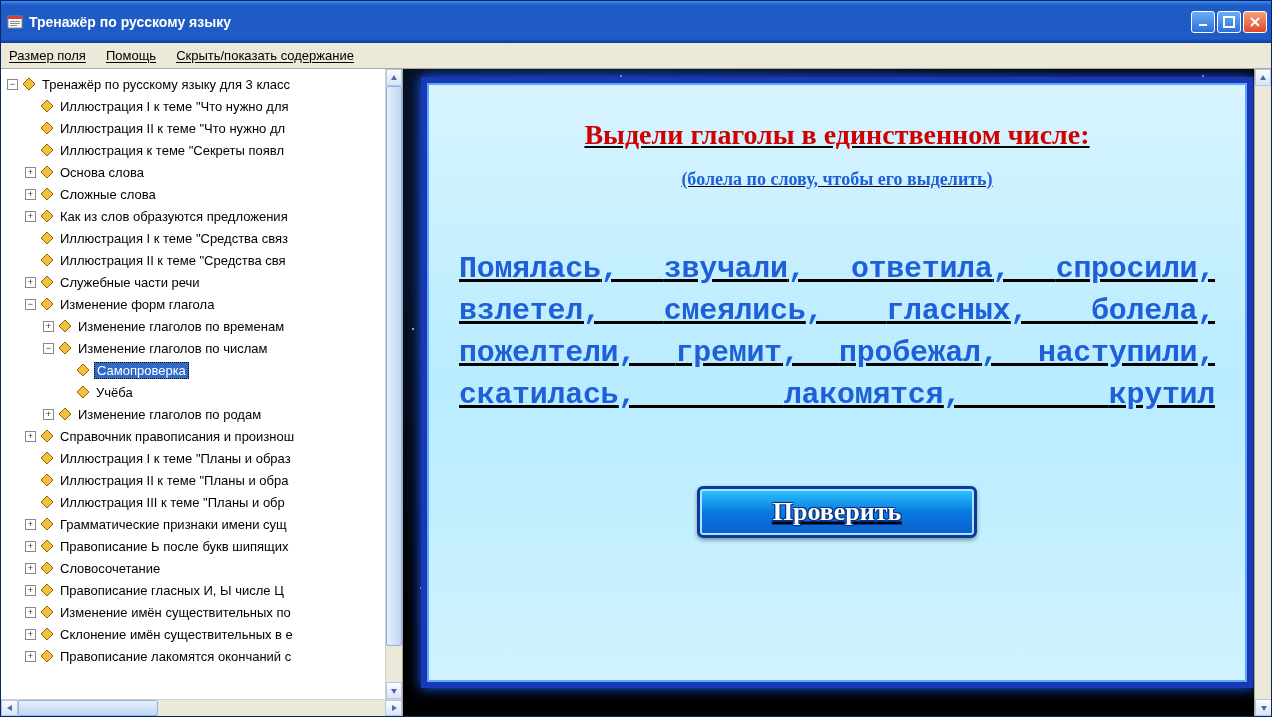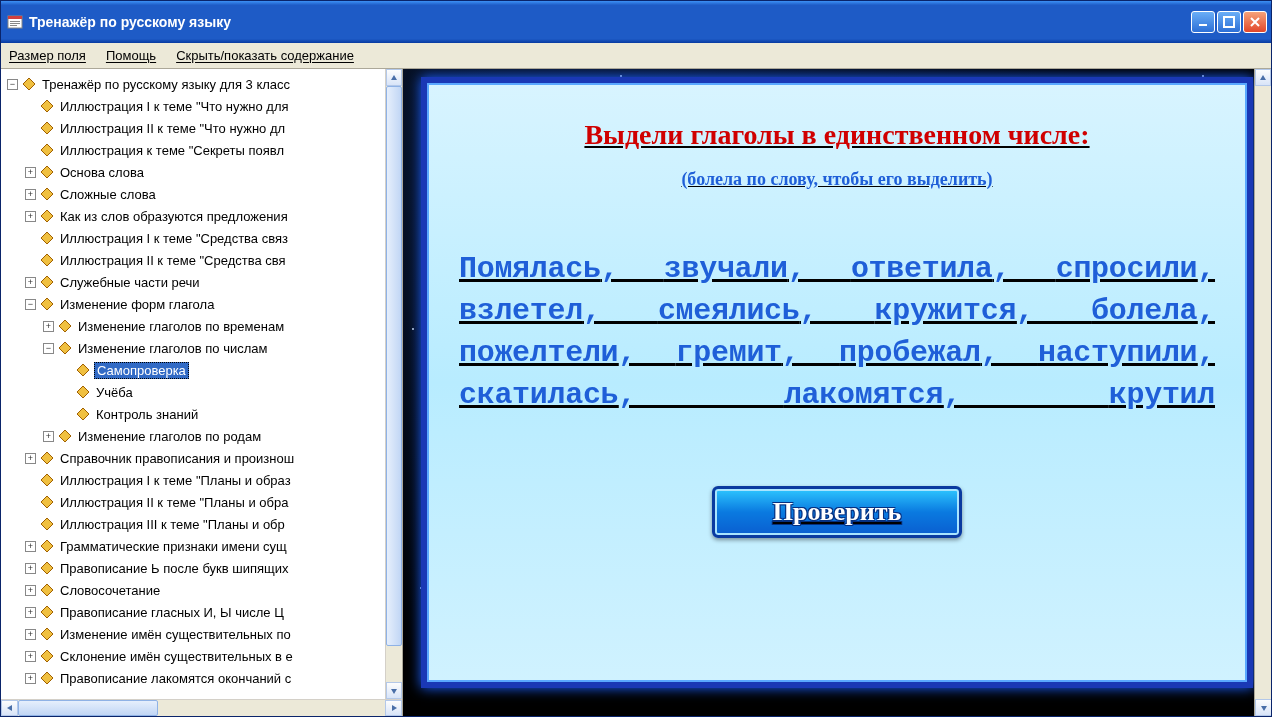--- a/index.html
+++ b/index.html
@@ -183,21 +183,21 @@
   line-height: 1.4;
   margin-top: 58px;
   padding: 0 6px;
   letter-spacing: -0.3px;
 }
 .words span { cursor: pointer; }
 .checkbtn-wrap {
   display:flex; justify-content:center; margin-top: 70px;
 }
 .checkbtn {
-  width: 250px; height: 52px;
+  width: 280px; height: 52px;
   background: linear-gradient(to bottom, #2ec6ff 0%, #0a7ae0 50%, #0a5ed0 100%);
   border: 3px solid #0a3aa0;
   border-radius: 6px;
   box-shadow: inset 0 0 0 2px #a8e4ff, 0 2px 4px rgba(0,0,0,0.4);
   color: #fff;
   font-family: "Times New Roman", serif;
   font-size: 26px; font-weight: bold;
   text-shadow: 1px 1px 0 #063080, -1px -1px 0 #063080, 1px -1px 0 #063080, -1px 1px 0 #063080;
   display:flex; align-items:center; justify-content:center;
   cursor: pointer;
@@ -386,29 +386,20 @@
             </div>
             <div class="node" style="padding-left:54px">
               <span class="expander blank"></span>
               <span class="diam">
                 <svg width="14" height="14" viewBox="0 0 14 14">
                   <path d="M7 1 L13 7 L7 13 L1 7 Z" fill="#f0c040" stroke="#a06000"></path>
                 </svg>
               </span>
               <span class="lbl">Учёба</span>
             </div>
-            <div class="node" style="padding-left:54px">
-              <span class="expander blank"></span>
-              <span class="diam">
-                <svg width="14" height="14" viewBox="0 0 14 14">
-                  <path d="M7 1 L13 7 L7 13 L1 7 Z" fill="#f0c040" stroke="#a06000"></path>
-                </svg>
-              </span>
-              <span class="lbl">Контроль знаний</span>
-            </div>
             <div class="node" style="padding-left:36px">
               <span class="expander">+</span>
               <span class="diam">
                 <svg width="14" height="14" viewBox="0 0 14 14">
                   <path d="M7 1 L13 7 L7 13 L1 7 Z" fill="#f0c040" stroke="#a06000"></path>
                 </svg>
               </span>
               <span class="lbl">Изменение глаголов по родам</span>
             </div>
             <div class="node" style="padding-left:18px">
@@ -549,21 +540,21 @@
         <div class="star" style="left:55%;top:2%"></div>
           <div class="star" style="left:78%;top:4%"></div>
         <div class="star" style="left:92%;top:1%"></div>
           <div class="star" style="left:97%;top:60%"></div>
         <div class="star" style="left:1%;top:40%"></div>
           <div class="star" style="left:2%;top:80%"></div>
       </div>
       <div class="frame-outer">
         <div class="qtitle">Выдели глаголы в единственном числе:</div>
         <div class="hint">(болела по слову, чтобы его выделить)</div>
-        <div class="words" id="words"><span>Помялась</span>, <span>звучали</span>, <span>ответила</span>, <span>спросили</span>, <span>взлетел</span>, <span>смеялись</span>, <span>кружится</span>, <span>болела</span>, <span>пожелтели</span>, <span>гремит</span>, <span>пробежал</span>, <span>наступили</span>, <span>скатилась</span>, <span>лакомятся</span>, <span>крутил</span></div>
+        <div class="words" id="words"><span>Помялась</span>, <span>звучали</span>, <span>ответила</span>, <span>спросили</span>, <span>взлетел</span>, <span>смеялись</span>, <span>гласных</span>, <span>болела</span>, <span>пожелтели</span>, <span>гремит</span>, <span>пробежал</span>, <span>наступили</span>, <span>скатилась</span>, <span>лакомятся</span>, <span>крутил</span></div>
         <div class="checkbtn-wrap">
           <div class="checkbtn">Проверить</div>
         </div>
       </div>
       <div class="content-vscroll">
         <div class="sbtn">
             <svg width="8" height="8">
               <path d="M4 1 L7 6 L1 6 Z" fill="#4a6fa8"></path>
             </svg>
           </div>

